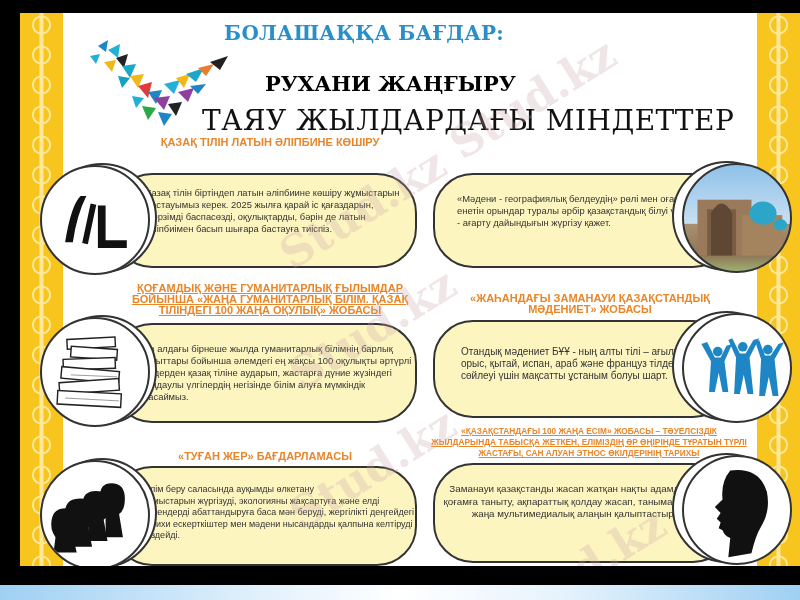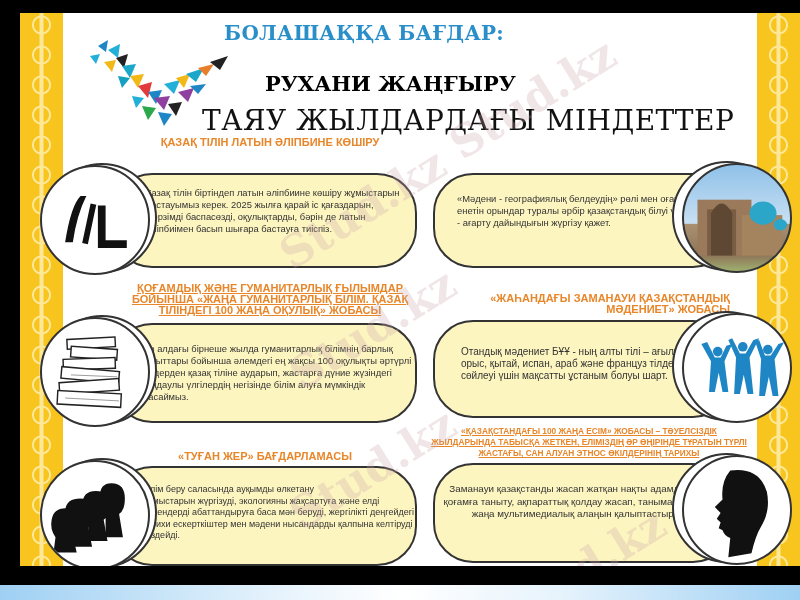--- a/index.html
+++ b/index.html
@@ -116,21 +116,21 @@
         <rect x="18" y="64" width="62" height="12" transform="rotate(-4 49 70)"></rect>
         <rect x="16" y="76" width="66" height="14" transform="rotate(3 49 83)"></rect>
       </g>
       <g stroke="#555" stroke-width="0.6">
         <line x1="30" y1="58" x2="78" y2="60"></line>
           <line x1="24" y1="82" x2="80" y2="85"></line>
       </g>
     </svg>
   </div>
 
-  <div class="heading" style="left:430px; top:280px; width:280px;text-align:right;">«ЖАҺАНДАҒЫ ЗАМАНАУИ ҚАЗАҚСТАНДЫҚ МӘДЕНИЕТ» ЖОБАСЫ</div>
+  <div class="heading" style="left:430px; top:280px; width:280px;">«ЖАҺАНДАҒЫ ЗАМАНАУИ ҚАЗАҚСТАНДЫҚ МӘДЕНИЕТ» ЖОБАСЫ</div>
   <div class="pill" style="left:413px; top:307px; width:300px; height:98px;">
     <div class="txt" style="left:26px; top:24px; width:252px; font-size:10px;">Отандық мәдениет БҰҰ - ның алты тілі – ағылшын, орыс, қытай, испан, араб және француз тілдерінде сөйлеуі үшін мақсатты ұстаным болуы шарт.</div>
   </div>
   <div class="circle-back" style="left:652px; top:298px;"></div>
   <div class="circle" style="left:662px; top:300px;">
     <svg viewBox="0 0 110 110" width="106" height="106">
       <g fill="#1f86c6">
         <path d="M18,30 L28,48 L26,80 L32,80 L36,60 L40,80 L46,80 L42,48 L50,30 L44,32 L38,44 L32,44 L24,28 Z"></path>
         <circle cx="35" cy="38" r="5"></circle>
         <path d="M46,26 L54,44 L52,82 L58,82 L62,62 L66,82 L72,82 L68,44 L78,24 L72,26 L64,40 L58,40 L50,24 Z"></path>

